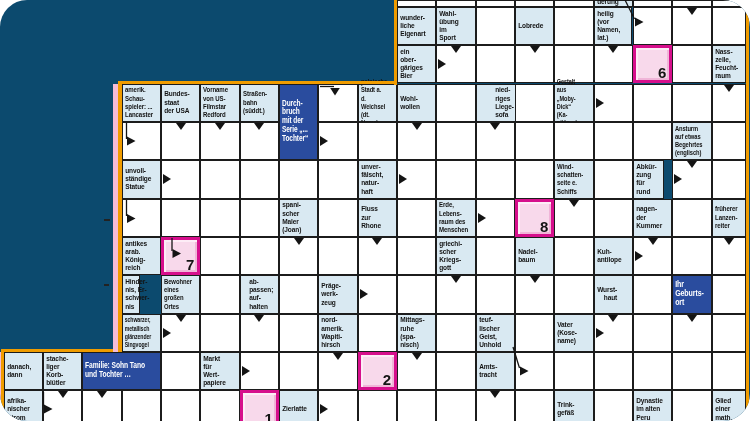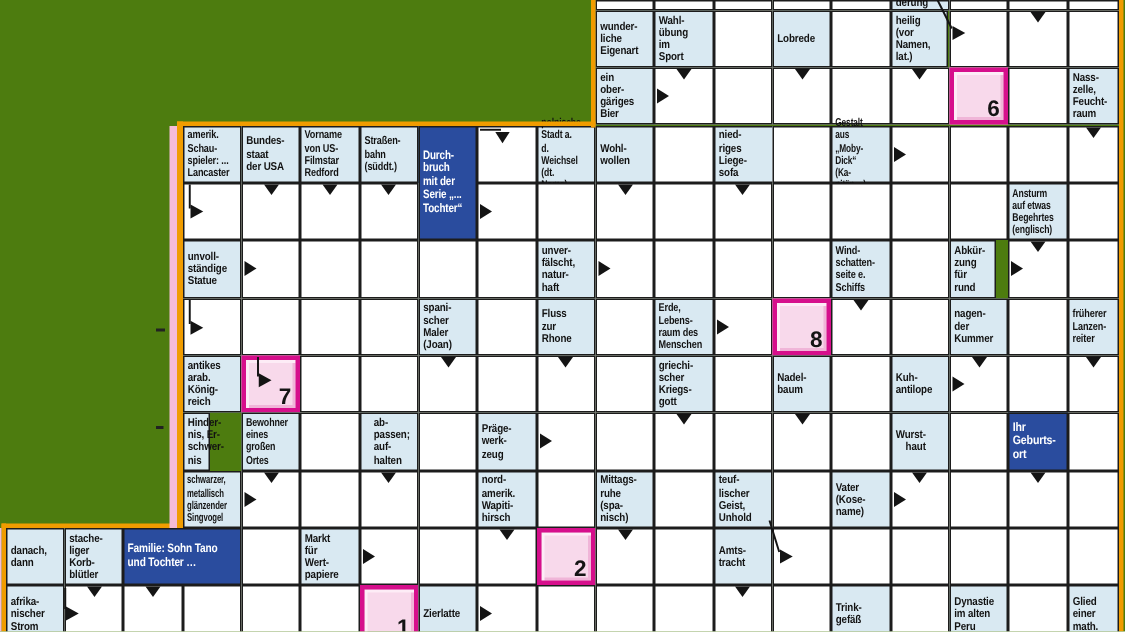--- a/index.html
+++ b/index.html
@@ -1,17 +1,17 @@
 <!DOCTYPE html>
 <html><head>
 <meta charset="utf-8">
 <style>
   html,body{margin:0;padding:0;background:#fff;}
-  #stage{position:relative;width:750px;height:421px;overflow:hidden;background:#4d7c0f;
-         font-family:"Liberation Sans",sans-serif;}
+  #stage{position:relative;width:750px;height:421px;overflow:hidden;background:#0c4a6e;
+         font-family:"Liberation Sans",sans-serif;border-radius:27px;}
   .cell{position:absolute;box-sizing:border-box;border:1px solid #1c1c1c;display:flex;align-items:center;}
   .cell.empty{background:#fff;}
   .cell.clue{background:#d9e9f2;}
   .cell.blue{background:#2a4c9e;}
   .cell.pink{background:#f8d9eb;border:3px solid #d60f8c;
              box-shadow:inset 2px 2px 0 #fdecf6, inset -2px -2px 0 #f0b5d8;}
   .t{font-weight:bold;font-size:7.6px;line-height:8.15px;color:#121212;white-space:pre-line;
      transform-origin:left center;padding-left:2.5px;letter-spacing:-0.1px;}
   .blue .t{color:#ffffff;font-size:8.2px;line-height:8.9px;}
   .num{position:absolute;right:3px;bottom:0;font-weight:bold;font-size:15px;line-height:15px;color:#141414;}
@@ -126,21 +126,21 @@
       <div class="t" style="transform: scaleX(0.76);">polnische
 Stadt a. d.
 Weichsel
 (dt. Name)</div>
     </div>
     <div class="cell clue" style="left: 397px; top: 83.5px; width: 39.35px; height: 38.35px;">
       <div class="t" style="transform: scaleX(0.86);">Wohl-
 wollen</div>
     </div>
     <div class="cell empty" style="left: 436.35px; top: 83.5px; width: 39.35px; height: 38.35px;"></div>
-    <div class="cell clue" style="left: 475.7px; top: 83.5px; width: 43px; height: 38.35px;">
+    <div class="cell clue" style="left: 475.7px; top: 83.5px; width: 43px; height: 38.35px; justify-content: flex-end;">
       <div class="t" style="transform: scaleX(0.86);">nied-
 riges
 Liege-
 sofa</div>
     </div>
     <div class="cell empty" style="left: 515.05px; top: 83.5px; width: 39.35px; height: 38.35px;"></div>
     <div class="cell clue" style="left: 554.4px; top: 83.5px; width: 39.35px; height: 38.35px;">
       <div class="t" style="transform: scaleX(0.73);">Gestalt aus
 „Moby-
 Dick“ (Ka-

